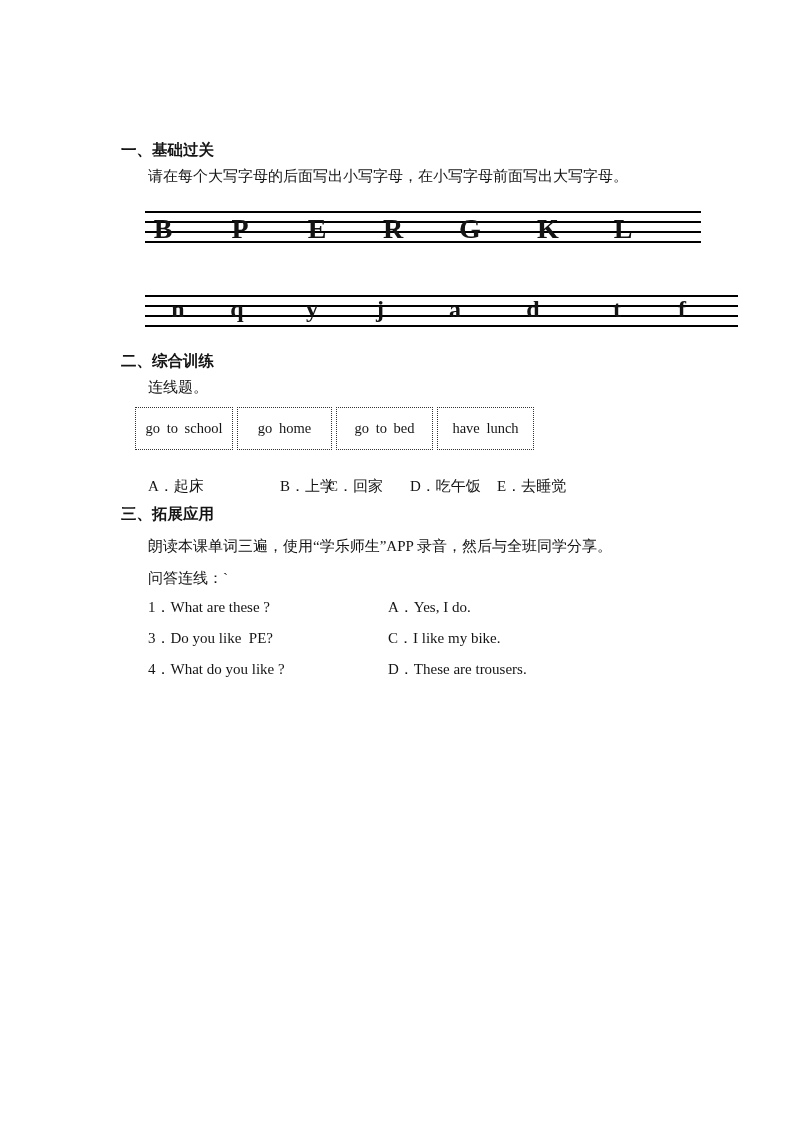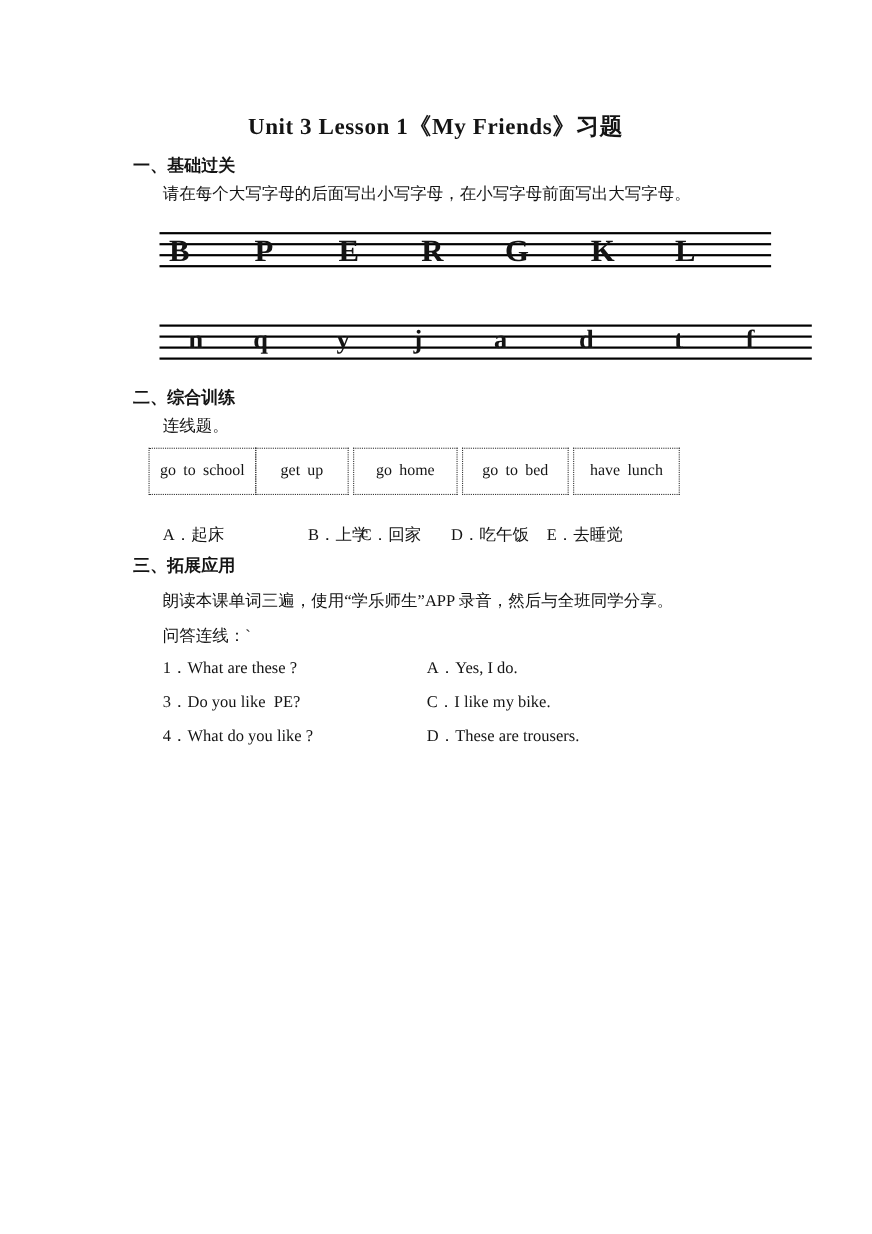--- a/index.html
+++ b/index.html
@@ -55,21 +55,20 @@
   .qa { position:absolute; left:148px; top:598px; width:600px; }
   .qa-row { position:relative; height:31px; }
   .qa-row .q { position:absolute; left:0; top:0; font-size:15px; white-space:pre; }
   .qa-row .a { position:absolute; left:240px; top:0; font-size:15px; white-space:pre; }
 </style>
 </head>
 <body>
 
 <div class="page">
 
-  <h1 class="title">Unit 3 Lesson 1《My Friends》习题</h1>
 
   <div class="heading h-s1">一、基础过关</div>
   <div class="body-text t-s1instr">请在每个大写字母的后面写出小写字母，在小写字母前面写出大写字母。</div>
 
   <div class="staff staff1">
     <div class="line ln1"></div>
     <div class="line ln2"></div>
     <div class="line ln3"></div>
     <div class="line ln4"></div>
     <span class="letter u0">B</span>
@@ -95,23 +94,20 @@
     <span class="letter w6">t</span>
     <span class="letter w7">f</span>
   </div>
 
   <div class="heading h-s2">二、综合训练</div>
   <div class="body-text t-s2sub">连线题。</div>
 
   <div class="boxrow">
     <div class="cell c0">
         <span>go to school</span>
-      </div>
-    <div class="cell c1">
-        <span>get up</span>
       </div>
     <div class="cell c2">
         <span>go home</span>
       </div>
     <div class="cell c3">
         <span>go to bed</span>
       </div>
     <div class="cell c4">
         <span>have lunch</span>
       </div>

